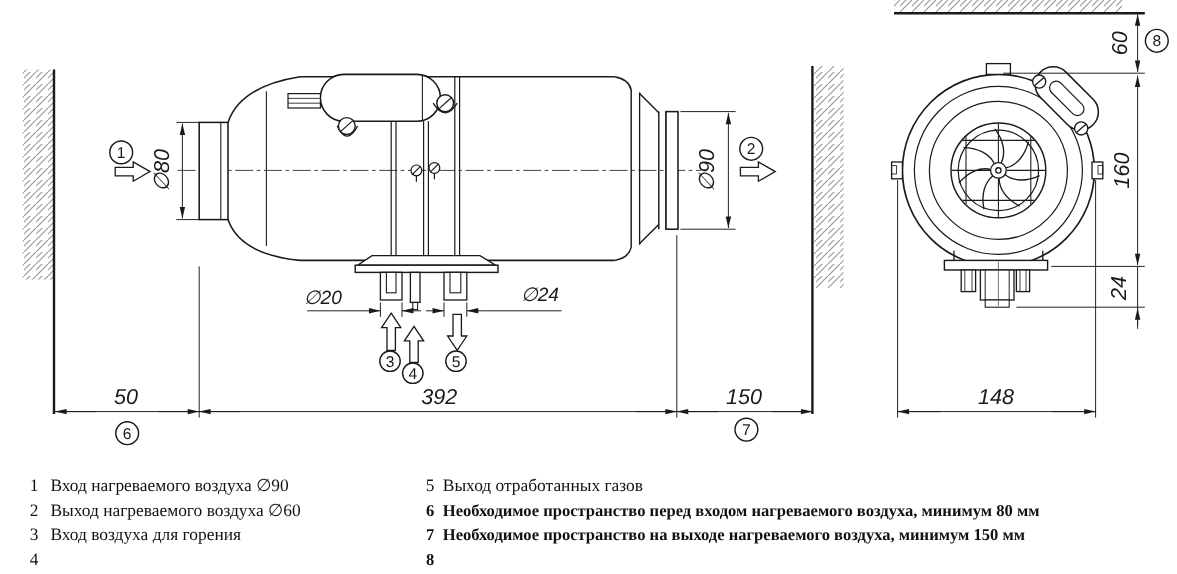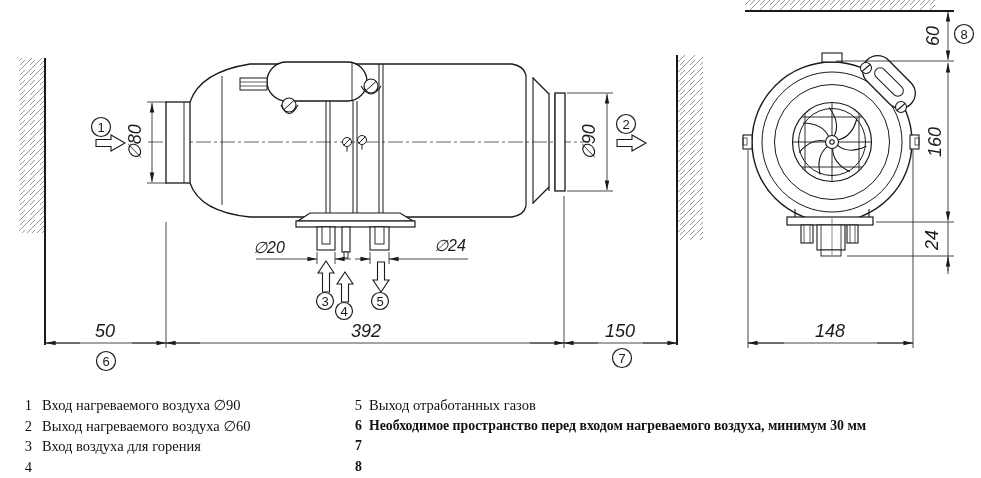--- a/index.html
+++ b/index.html
@@ -302,24 +302,25 @@
       <span class="lnum">4</span>
     </div>
   </div>
   <div class="lcol lcol-right">
     <div class="lrow">
       <span class="lnum">5</span>
       <span class="ltxt">Выход отработанных газов</span>
     </div>
     <div class="lrow bold">
       <span class="lnum">6</span>
-      <span class="ltxt">Необходимое пространство перед входом нагреваемого воздуха, минимум 30 мм</span>
+      <span class="ltxt">Необходимое пространство перед входом нагреваемого воздуха, минимум 80 мм</span>
     </div>
     <div class="lrow bold">
       <span class="lnum">7</span>
+      <span class="ltxt">Необходимое пространство на выходе нагреваемого воздуха, минимум 150 мм</span>
     </div>
     <div class="lrow bold">
       <span class="lnum">8</span>
     </div>
   </div>
 </div>
 
 </div>
 
 </body></html>

